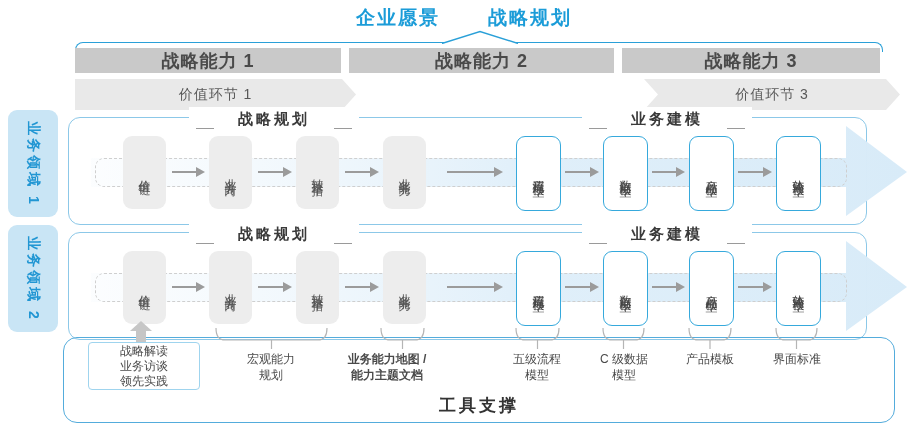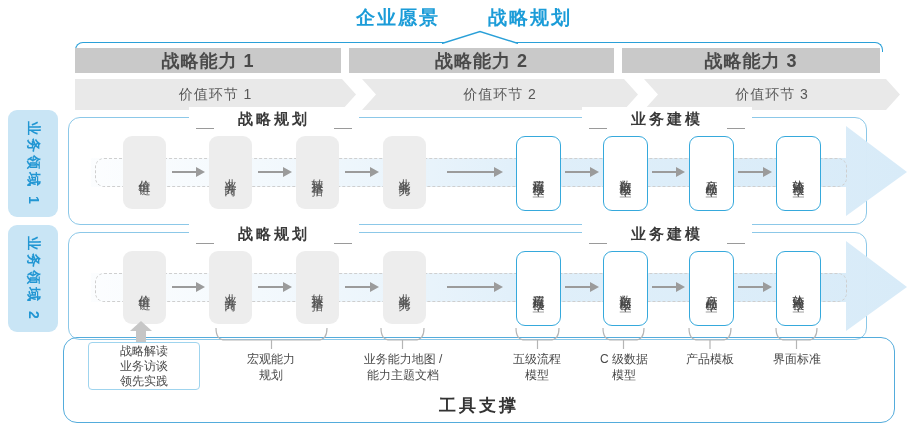--- a/index.html
+++ b/index.html
@@ -73,21 +73,20 @@
   <div class="top-rule"></div>
   <svg class="caret" width="80" height="14">
     <path d="M2 13.5 L40 1.5 L78 13.5" fill="#ffffff" stroke="#2aa0d8" stroke-width="1.4"></path>
   </svg>
 
   <div class="cap-bar" style="left:75px;width:266px;">战略能力 1</div>
   <div class="cap-bar" style="left:349px;width:265px;">战略能力 2</div>
   <div class="cap-bar" style="left:622px;width:258px;">战略能力 3</div>
 
   <div class="chev first" style="left:75px;width:281px;">价值环节 1</div>
-  <div class="chev mid" style="left:362px;width:276px;">价值环节 2</div>
   <div class="chev mid" style="left:644px;width:256px;">价值环节 3</div>
 
   <div class="dlabel" style="top:110px;">
     <span>业务领域 1</span>
   </div>
   <div class="dlabel" style="top:225px;">
     <span>业务领域 2</span>
   </div>
 
   <div class="domain" style="top:117px;">
@@ -200,21 +199,21 @@
   </svg>
   <svg class="brace" style="left:688px;" width="44" height="22">
     <path d="M1 0 Q1 12 10 12 L34 12 Q43 12 43 0 M22 12 L22 21" fill="none" stroke="#b5b5b5" stroke-width="1.2"></path>
   </svg>
   <svg class="brace" style="left:775px;" width="43" height="22">
     <path d="M1 0 Q1 12 10 12 L33 12 Q42 12 42 0 M21.5 12 L21.5 21" fill="none" stroke="#b5b5b5" stroke-width="1.2"></path>
   </svg>
 
   <div class="ann" style="left:211px;width:120px;">宏观能力
 规划</div>
-  <div class="ann" style="left:332px;width:142px;">业务能力地图 /
+  <div class="ann" style="left:316px;width:142px;font-weight:bold;">业务能力地图 /
 能力主题文档</div>
   <div class="ann" style="left:487px;width:100px;">五级流程
 模型</div>
   <div class="ann" style="left:574px;width:100px;">C 级数据
 模型</div>
   <div class="ann" style="left:660px;width:100px;">产品模板</div>
   <div class="ann" style="left:747px;width:100px;">界面标准</div>
 
 </div>
 

